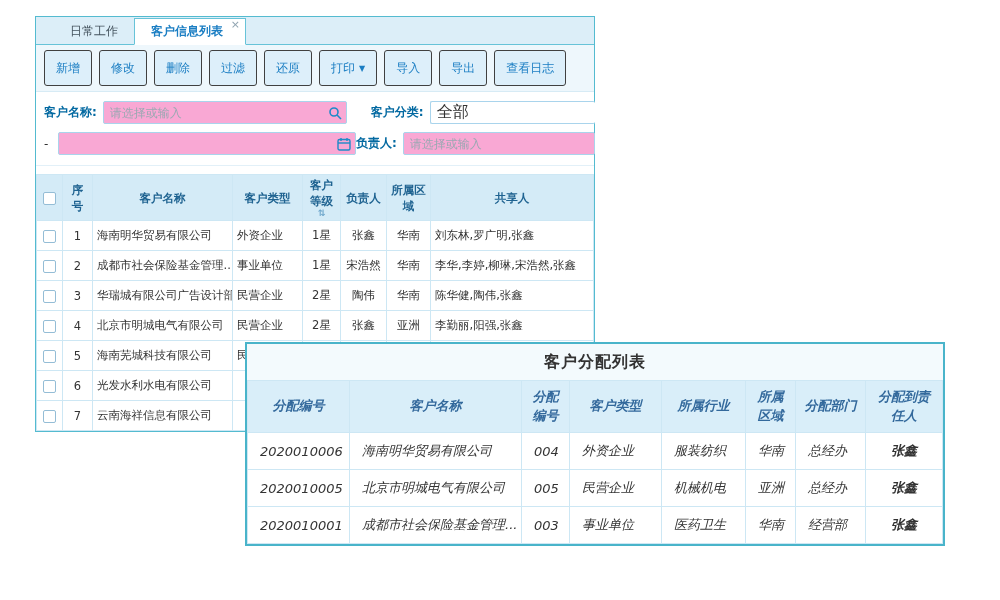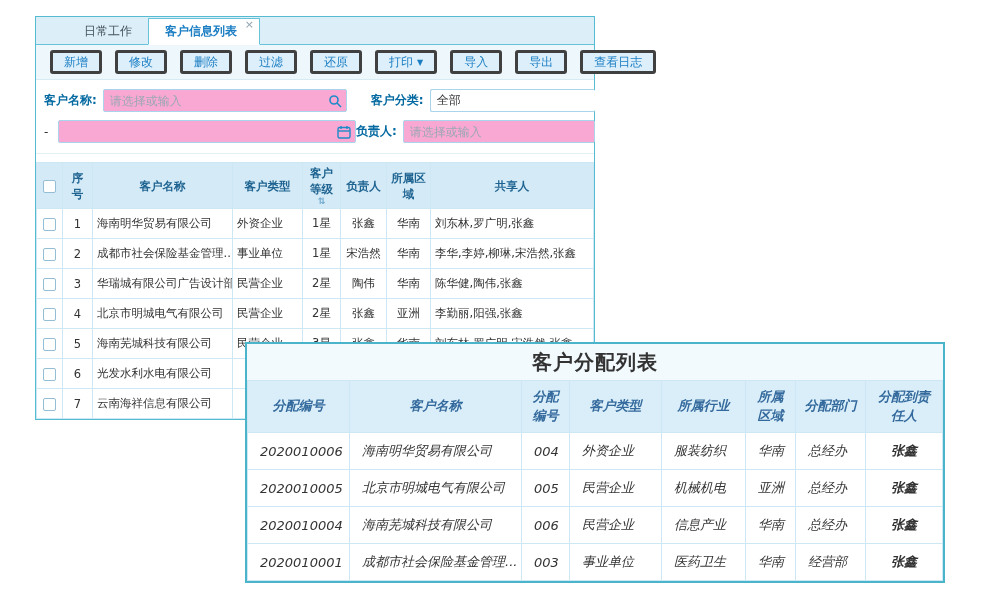--- a/index.html
+++ b/index.html
@@ -4,45 +4,45 @@
 <style>
   * { box-sizing: border-box; margin: 0; padding: 0; }
   html, body { width: 1000px; height: 600px; background: #fff;
     font-family: "DejaVu Sans", "Liberation Sans", sans-serif; }
   .stage { position: relative; width: 1000px; height: 600px; overflow: hidden; background: #fff; }
 
   
   .panel1 { position: absolute; left: 35px; top: 16px; width: 560px; background: #fff;
     border: 1px solid #54bbd0; z-index: 1; }
   .tabbar { display: flex; align-items: flex-end; height: 28px; background: #dceef8;
-    border-bottom: 1px solid #67c3d8; padding-left: 32px; }
+    border-bottom: 1px solid #67c3d8; padding-left: 18px; }
   .tab { position: relative; padding: 0 16px; line-height: 25px; font-size: 12px;
     color: #44535e; cursor: pointer; }
   .tab.active { background: #fff; border: 1px solid #67c3d8; border-bottom: 1px solid #fff;
     margin-bottom: -1px; color: #1b7ec3; font-weight: bold; padding-right: 22px; }
   .tab-close { position: absolute; top: 0; right: 5px; font-size: 11px; line-height: 12px;
     color: #8fa3b0; font-weight: normal; cursor: pointer; }
 
   .toolbar { display: flex; gap: 7px; align-items: center; padding: 5px 8px;
     background: #eef7fc; border-bottom: 1px solid #d7ebf5; }
-  .btn { height: 24px; padding: 0 11px; font-size: 12px; color: #1b7ec3; background: #ddeffa;
-    border: 3px solid #404040; border-radius: 3px; font-family: inherit; cursor: pointer;
-    display: inline-flex; align-items: center; gap: 4px; white-space: nowrap; margin-left: 6px; }
+  .btn { height: 36px; padding: 0 11px; font-size: 12px; color: #1b7ec3; background: #ddeffa;
+    border: 1px solid #404040; border-radius: 3px; font-family: inherit; cursor: pointer;
+    display: inline-flex; align-items: center; gap: 4px; white-space: nowrap; }
   .caret { font-size: 8px; color: #1b7ec3; }
 
   .filters { padding: 7px 8px 8px; background: #fff; border-bottom: 1px solid #e2f0f8; }
   .frow { display: flex; align-items: center; height: 27px; }
   .frow + .frow { margin-top: 4px; }
   .flabel { font-size: 12px; font-weight: bold; color: #0369a1; white-space: nowrap; }
   .input-wrap { position: relative; display: inline-flex; align-items: center; }
   .finput { height: 23px; width: 100%; border: 1px solid #a9d4ec; border-radius: 2px;
     font-size: 12px; color: #555; padding: 0 22px 0 6px; font-family: inherit; background: #f9a8d4; }
   .finput::placeholder { color: #9aa8b2; }
   .value-box { display: flex; align-items: center; height: 23px; border: 1px solid #a9d4ec;
-    border-radius: 2px; font-size: 12px; color: #333; padding: 0 6px; background: #fff; }
+    border-radius: 2px; font-size: 16px; color: #333; padding: 0 6px; background: #fff; }
   .input-icon { position: absolute; right: 5px; top: 50%; transform: translateY(-50%);
     display: flex; cursor: pointer; }
   .w1 { width: 244px; margin-left: 6px; }
   .lbl2 { margin-left: 24px; }
   .catbox { flex: 1; margin-left: 6px; margin-right: -9px; border-right: none; }
   .dash { font-size: 12px; color: #333; width: 10px; }
   .w2 { width: 298px; margin-left: 4px; }
   .lbl3 { }
   .w3 { flex: 1; margin-left: 6px; margin-right: -9px; }
 
@@ -58,21 +58,21 @@
   .t1 tbody td { height: 30px; color: #333; padding: 0 4px; vertical-align: middle; }
   .t1 .cb { text-align: center; padding: 0; }
   .checkbox { display: inline-block; width: 13px; height: 13px; border: 1px solid #94bdd6;
     border-radius: 2px; background: #fff; vertical-align: middle; cursor: pointer; }
   .sortico { display: block; font-size: 9px; line-height: 9px; color: #6fa7cc; }
 
   
   .panel2 { position: absolute; left: 245px; top: 342px; width: 700px; background: #fff;
     border: 2px solid #49b4ca; z-index: 5; }
   .p2-title { height: 36px; display: flex; align-items: center; justify-content: center;
-    font-size: 20px; font-weight: bold; color: #333; background: #f3fafd; letter-spacing: 1px; }
+    font-size: 16px; font-weight: bold; color: #333; background: #f3fafd; letter-spacing: 1px; }
   .t2 { font-size: 13px; font-style: italic; }
   .t2 thead th { background: #d9eef9; color: #33699c; font-weight: bold; text-align: center;
     height: 52px; white-space: normal; line-height: 1.45; padding: 2px 8px; vertical-align: middle; }
   .t2 tbody td { height: 37px; color: #333; padding: 0 12px; vertical-align: middle; }
 </style>
 </head>
 <body>
 
 <div class="stage">
 
@@ -277,30 +277,20 @@
           <td class="link">2020010005</td>
           <td class="link">北京市明城电气有限公司</td>
           <td class="ctr">005</td>
           <td>民营企业</td>
           <td>机械机电</td>
           <td class="ctr">亚洲</td>
           <td>总经办</td>
           <td class="ctr link bold">张鑫</td>
         </tr>
         <tr>
-          <td class="link">2020010004</td>
-          <td class="link">海南芜城科技有限公司</td>
-          <td class="ctr">006</td>
-          <td>民营企业</td>
-          <td>信息产业</td>
-          <td class="ctr">华南</td>
-          <td>总经办</td>
-          <td class="ctr link bold">张鑫</td>
-        </tr>
-        <tr>
           <td class="link">2020010001</td>
           <td class="link">成都市社会保险基金管理...</td>
           <td class="ctr">003</td>
           <td>事业单位</td>
           <td>医药卫生</td>
           <td class="ctr">华南</td>
           <td>经营部</td>
           <td class="ctr link bold">张鑫</td>
         </tr>
       </tbody>

